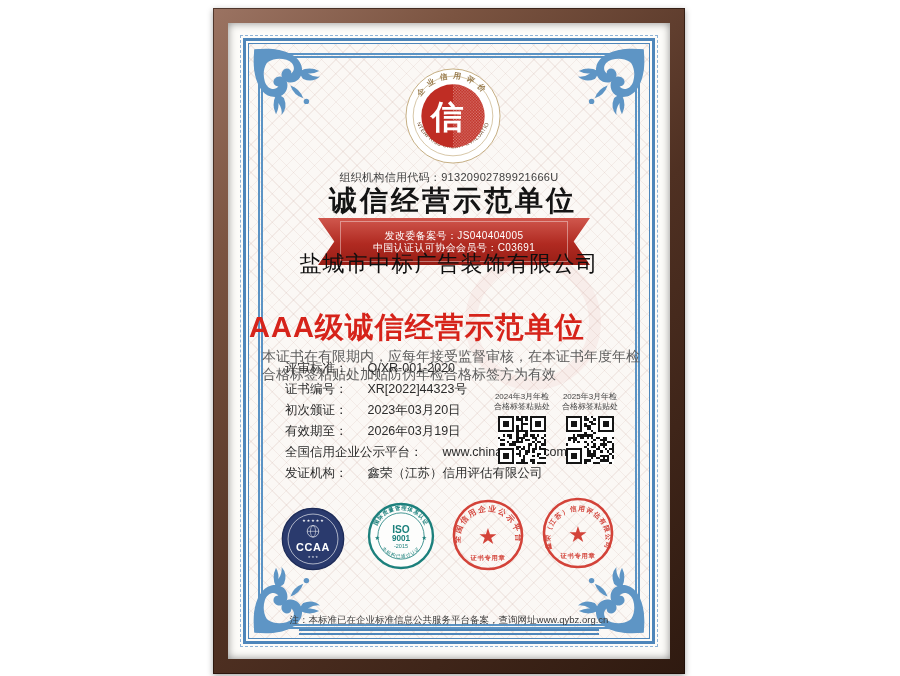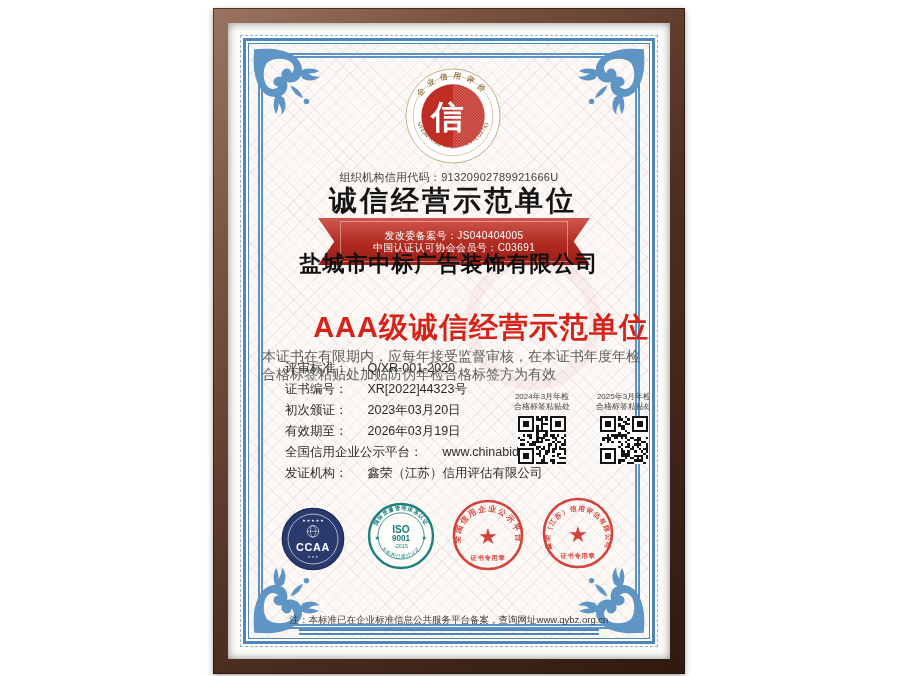--- a/index.html
+++ b/index.html
@@ -29,29 +29,29 @@
   .badge{left:156px;top:24px;width:96px;height:96px;}
   .wm{left:216px;top:210px;width:112px;height:112px;border:12px solid rgba(200,70,60,.06);border-radius:50%;}
   .code{top:126px;left:0;right:0;text-align:center;font-size:11px;color:#3c3c3c;letter-spacing:.3px;}
   .title{top:138px;left:8px;right:0;text-align:center;font-size:28px;font-weight:bold;color:#141414;letter-spacing:3px;}
   .ribbon{left:69px;top:174px;width:272px;height:47px;
           background:linear-gradient(180deg,#d0574d,#b02a21 55%,#971d15);
           clip-path:polygon(0 0,100% 0,94% 50%,100% 100%,0 100%,6% 50%);}
   .ribbon .in{position:absolute;inset:3px 22px;border:1px solid rgba(255,255,255,.4);
           display:flex;flex-direction:column;justify-content:center;}
   .rl{font-size:10px;line-height:12px;color:#fff;text-align:center;letter-spacing:.4px;}
-  .company{top:205px;left:0;right:0;text-align:center;font-size:22px;font-weight:bold;color:#0f0f0f;letter-spacing:1px;}
+  .company{top:205px;left:0;right:0;text-align:center;font-size:22px;font-weight:normal;color:#0f0f0f;letter-spacing:1px;}
   .intro{top:245px;left:24px;width:358px;font-size:9.5px;line-height:13px;color:#555;
          text-indent:2em;text-align:justify;}
-  .rating{top:264px;left:0;right:0;text-align:right;font-size:29px;font-weight:bold;color:#d6231a;letter-spacing:1px;}
+  .rating{top:264px;left:0;right:0;text-align:left;font-size:29px;font-weight:bold;color:#d6231a;letter-spacing:1px;}
   .vnote{top:304px;left:13px;right:0;text-align:left;font-size:14px;color:#5c5c5c;}
   .fields{left:36px;top:318px;display:flex;flex-direction:column;gap:8.5px;}
   .field{font-size:12.5px;line-height:12.5px;color:#2b2b2b;white-space:nowrap;}
   .field .fv{margin-left:20px;}
-  .qr-wrap{left:240px;top:348px;display:flex;gap:16px;margin-left:20px;}
+  .qr-wrap{left:240px;top:348px;display:flex;gap:2px;}
   .qr-col{width:66px;text-align:center;}
   .qr-label{font-size:8px;line-height:10px;color:#444;}
   svg.qr{width:48px;height:48px;margin-top:4px;background:#fff;}
   .seal{position:absolute;}
   .fnote{top:570px;left:0;right:0;text-align:center;font-size:9.5px;color:#3a3a3a;}
   .fdiv{top:585px;left:50%;transform:translateX(-50%);width:300px;height:6px;box-sizing:border-box;
         border-top:2px solid #4e86ba;border-bottom:2px solid #4e86ba;}
 </style>
 </head>
 <body>

